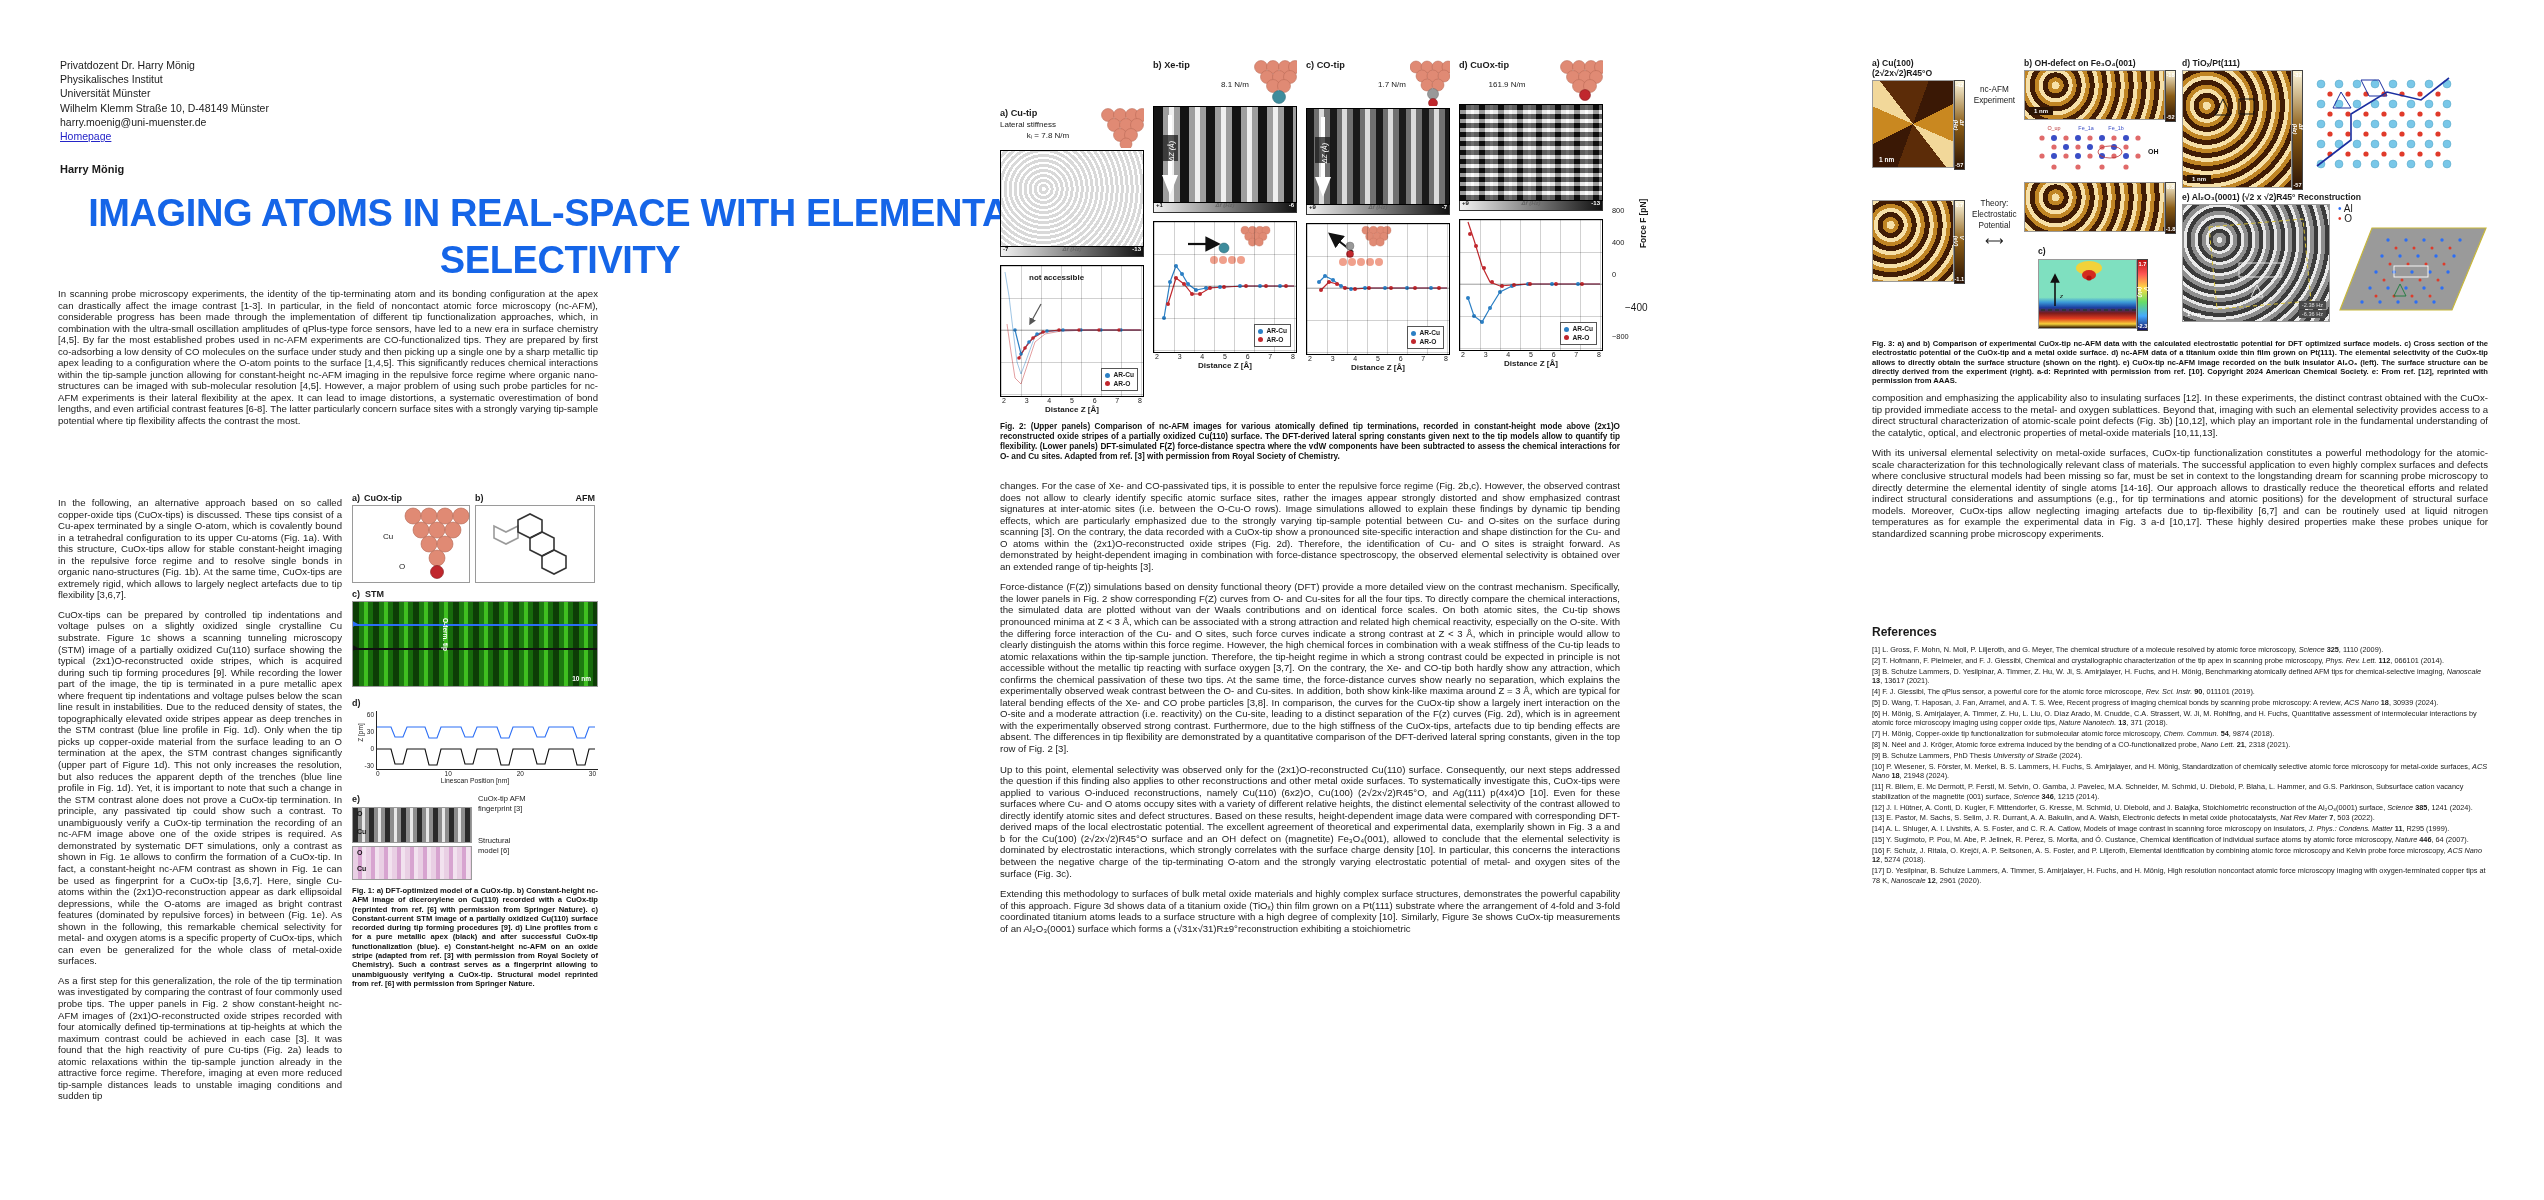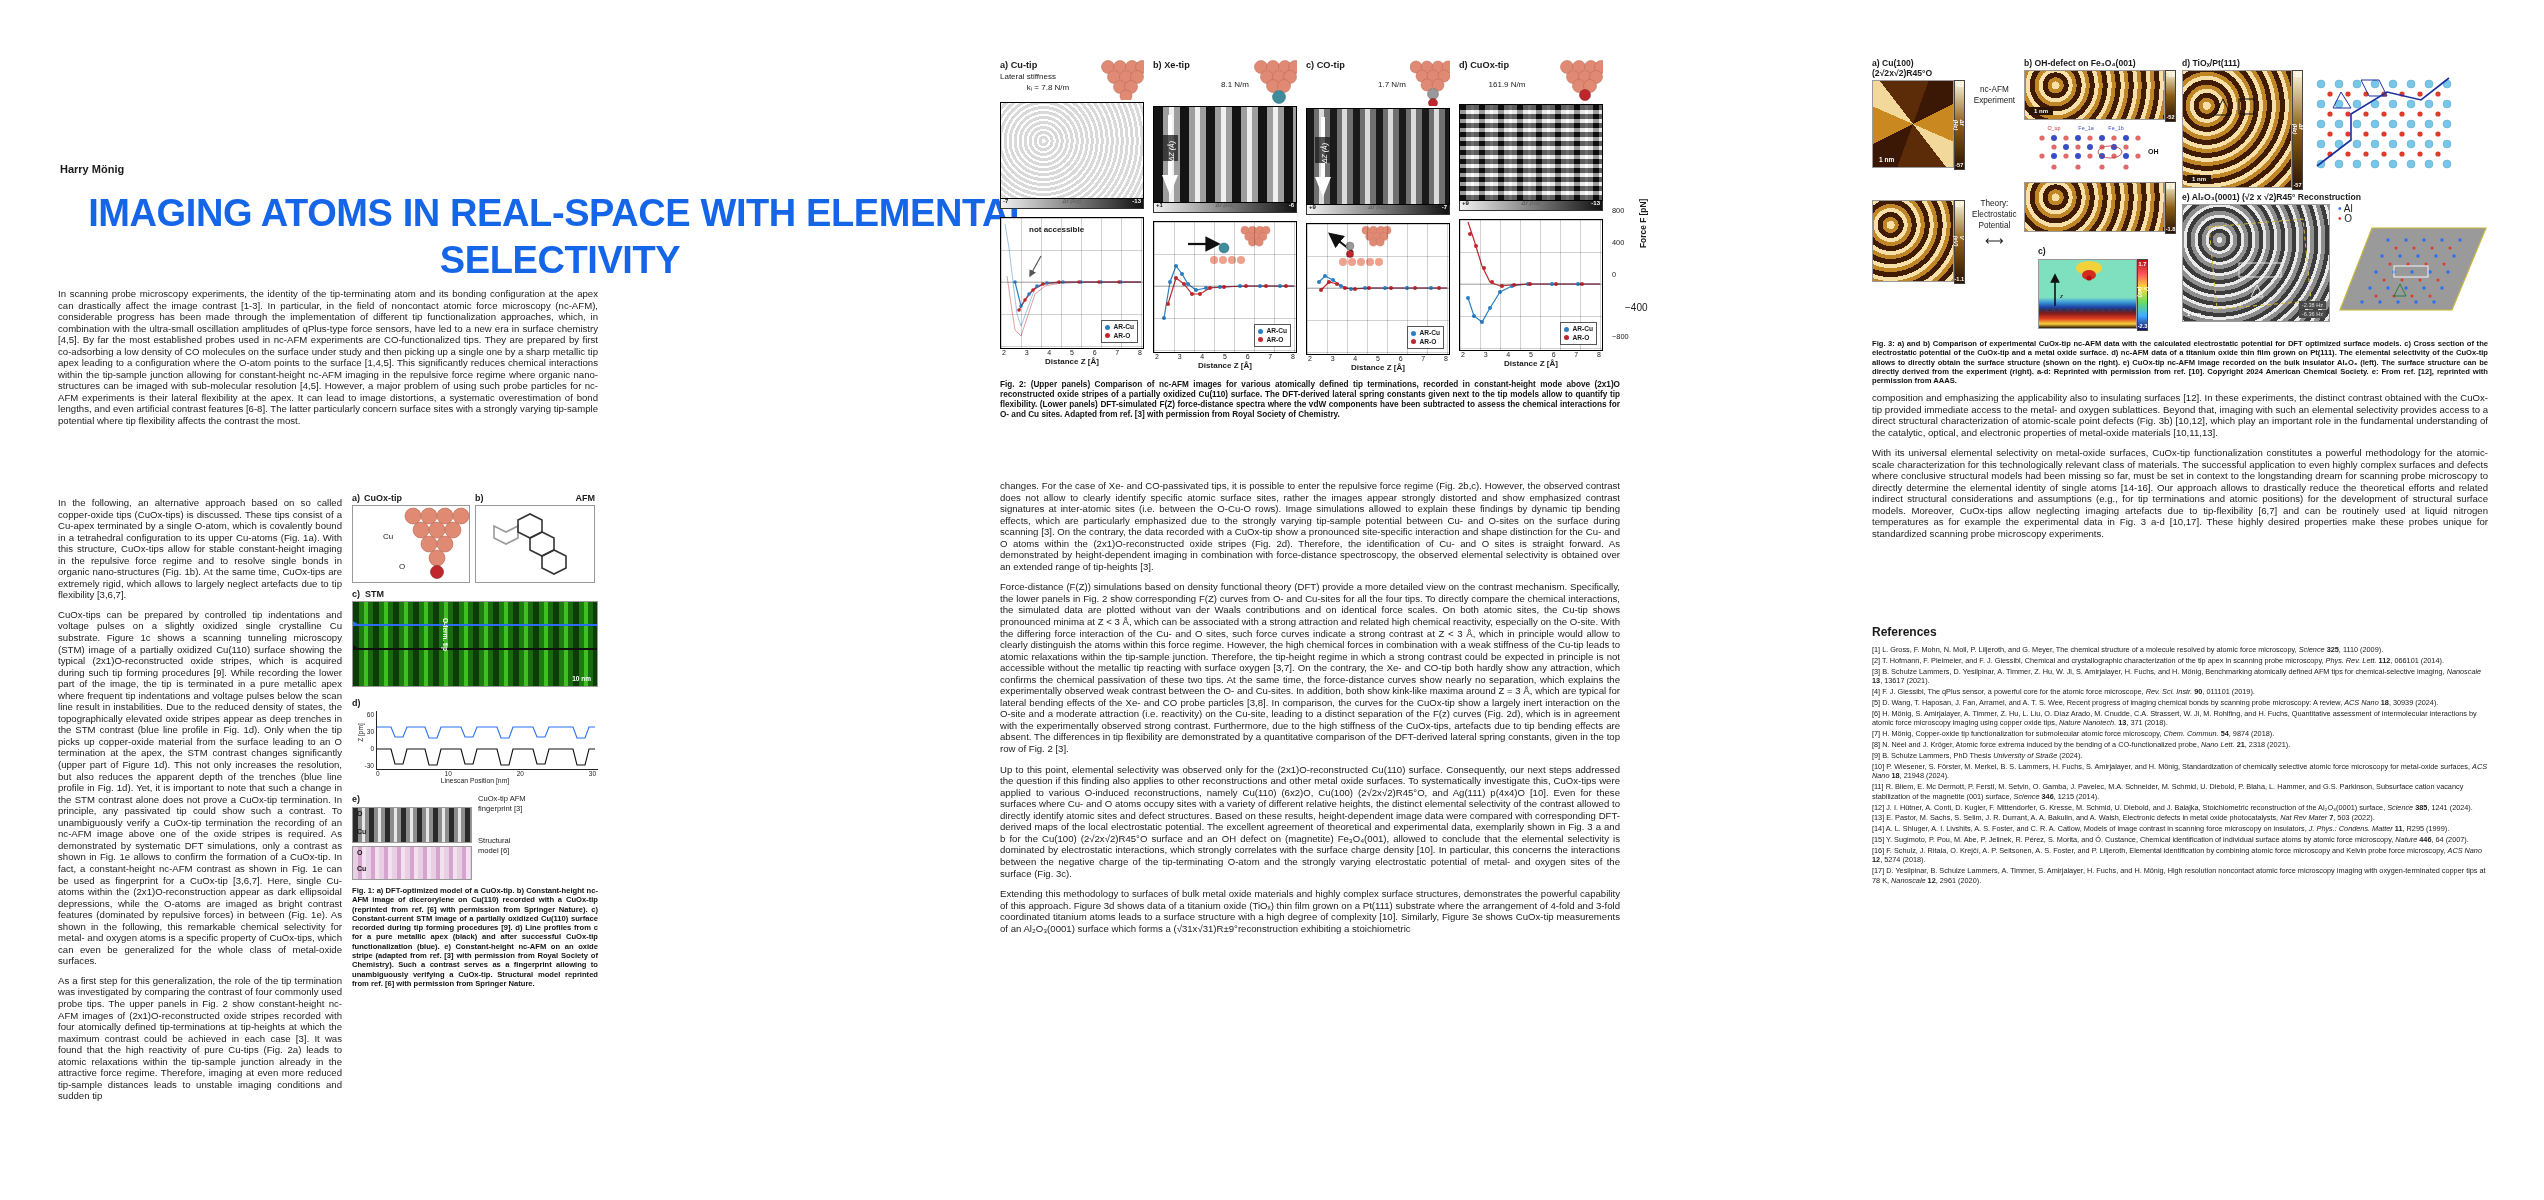--- a/index.html
+++ b/index.html
@@ -87,20 +87,28 @@
   .vbar{width:9px;position:relative;background:linear-gradient(#fdf7dd,#8a5c15,#2b1304);border:1px solid #444;}
   .vbar span{position:absolute;font-size:5.6px;font-weight:bold;color:#fff;left:50%;transform:translateX(-50%);}
 
   .tinytxt{font-size:8.2px;line-height:11px;text-align:center;}
 </style>
 </head>
 <body>
 
 <div class="poster">
 
+  <div class="addr">
+    <div>Privatdozent Dr. Harry Mönig</div>
+    <div>Physikalisches Institut</div>
+    <div>Universität Münster</div>
+    <div>Wilhelm Klemm Straße 10, D-48149 Münster</div>
+    <div>harry.moenig@uni-muenster.de</div>
+    <a href="#">Homepage</a>
+  </div>
   <div class="author">Harry Mönig</div>
   <div class="title">IMAGING ATOMS IN REAL-SPACE WITH ELEMENTAL SELECTIVITY</div>
 
   <div class="col" id="colA-top">
     <p>In scanning probe microscopy experiments, the identity of the tip-terminating atom and its bonding configuration at the apex can drastically affect the image contrast [1-3]. In particular, in the field of noncontact atomic force microscopy (nc-AFM), considerable progress has been made through the implementation of different tip functionalization approaches, which, in combination with the ultra-small oscillation amplitudes of qPlus-type force sensors, have led to a new era in surface chemistry [4,5]. By far the most established probes used in nc-AFM experiments are CO-functionalized tips. They are prepared by first co-adsorbing a low density of CO molecules on the surface under study and then picking up a single one by a sharp metallic tip apex leading to a configuration where the O-atom points to the surface [1,4,5]. This significantly reduces chemical interactions within the tip-sample junction allowing for constant-height nc-AFM imaging in the repulsive force regime where organic nano-structures can be imaged with sub-molecular resolution [4,5]. However, a major problem of using such probe particles for nc-AFM experiments is their lateral flexibility at the apex. It can lead to image distortions, a systematic overestimation of bond lengths, and even artificial contrast features [6-8]. The latter particularly concern surface sites with a strongly varying tip-sample potential where tip flexibility affects the contrast the most.</p>
   </div>
 
   <div class="col tight" id="colA-left">
     <p>In the following, an alternative approach based on so called copper-oxide tips (CuOx-tips) is discussed. These tips consist of a Cu-apex terminated by a single O-atom, which is covalently bound in a tetrahedral configuration to its upper Cu-atoms (Fig. 1a). With this structure, CuOx-tips allow for stable constant-height imaging in the repulsive force regime and to resolve single bonds in organic nano-structures (Fig. 1b). At the same time, CuOx-tips are extremely rigid, which allows to largely neglect artefacts due to tip flexibility [3,6,7].</p>
     <p>CuOx-tips can be prepared by controlled tip indentations and voltage pulses on a slightly oxidized single crystalline Cu substrate. Figure 1c shows a scanning tunneling microscopy (STM) image of a partially oxidized Cu(110) surface showing the typical (2x1)O-reconstructed oxide stripes, which is acquired during such tip forming procedures [9]. While recording the lower part of the image, the tip is terminated in a pure metallic apex where frequent tip indentations and voltage pulses below the scan line result in instabilities. Due to the reduced density of states, the topographically elevated oxide stripes appear as deep trenches in the STM contrast (blue line profile in Fig. 1d). Only when the tip picks up copper-oxide material from the surface leading to an O termination at the apex, the STM contrast changes significantly (upper part of Figure 1d). This not only increases the resolution, but also reduces the apparent depth of the trenches (blue line profile in Fig. 1d). Yet, it is important to note that such a change in the STM contrast alone does not prove a CuOx-tip termination. In principle, any passivated tip could show such a contrast. To unambiguously verify a CuOx-tip termination the recording of an nc-AFM image above one of the oxide stripes is required. As demonstrated by systematic DFT simulations, only a contrast as shown in Fig. 1e allows to confirm the formation of a CuOx-tip. In fact, a constant-height nc-AFM contrast as shown in Fig. 1e can be used as fingerprint for a CuOx-tip [3,6,7]. Here, single Cu-atoms within the (2x1)O-reconstruction appear as dark ellipsoidal depressions, while the O-atoms are imaged as bright contrast features (dominated by repulsive forces) in between (Fig. 1e). As shown in the following, this remarkable chemical selectivity for metal- and oxygen atoms is a specific property of CuOx-tips, which can even be generalized for the whole class of metal-oxide surfaces.</p>
@@ -214,21 +222,21 @@
       </div>
     </div>
 
     <div class="cap-small" style="margin-top:6px;">Fig. 1: a) DFT-optimized model of a CuOx-tip. b) Constant-height nc-AFM image of dicerorylene on Cu(110) recorded with a CuOx-tip (reprinted from ref. [6] with permission from Springer Nature). c) Constant-current STM image of a partially oxidized Cu(110) surface recorded during tip forming procedures [9]. d) Line profiles from c for a pure metallic apex (black) and after successful CuOx-tip functionalization (blue). e) Constant-height nc-AFM on an oxide stripe (adapted from ref. [3] with permission from Royal Society of Chemistry). Such a contrast serves as a fingerprint allowing to unambiguously verifying a CuOx-tip. Structural model reprinted from ref. [6] with permission from Springer Nature.</div>
   </div>
 
   <div id="colB-fig">
 
     <div style="display:flex;gap:9px;">
 
-      <div style="width:168px;">
+      <div style="width:168px;margin-top:48px;">
         <div style="display:flex;gap:4px;align-items:flex-start;">
           <div style="flex:1;">
             <div class="f2title">
               <span>a)</span>
               <span>Cu-tip</span>
             </div>
             <div style="font-size:8px;">Lateral stiffness</div>
             <div style="font-size:8px;text-align:center;">kₗ = 7.8 N/m</div>
           </div>
           <svg width="44" height="40" viewBox="0 0 44 40">

